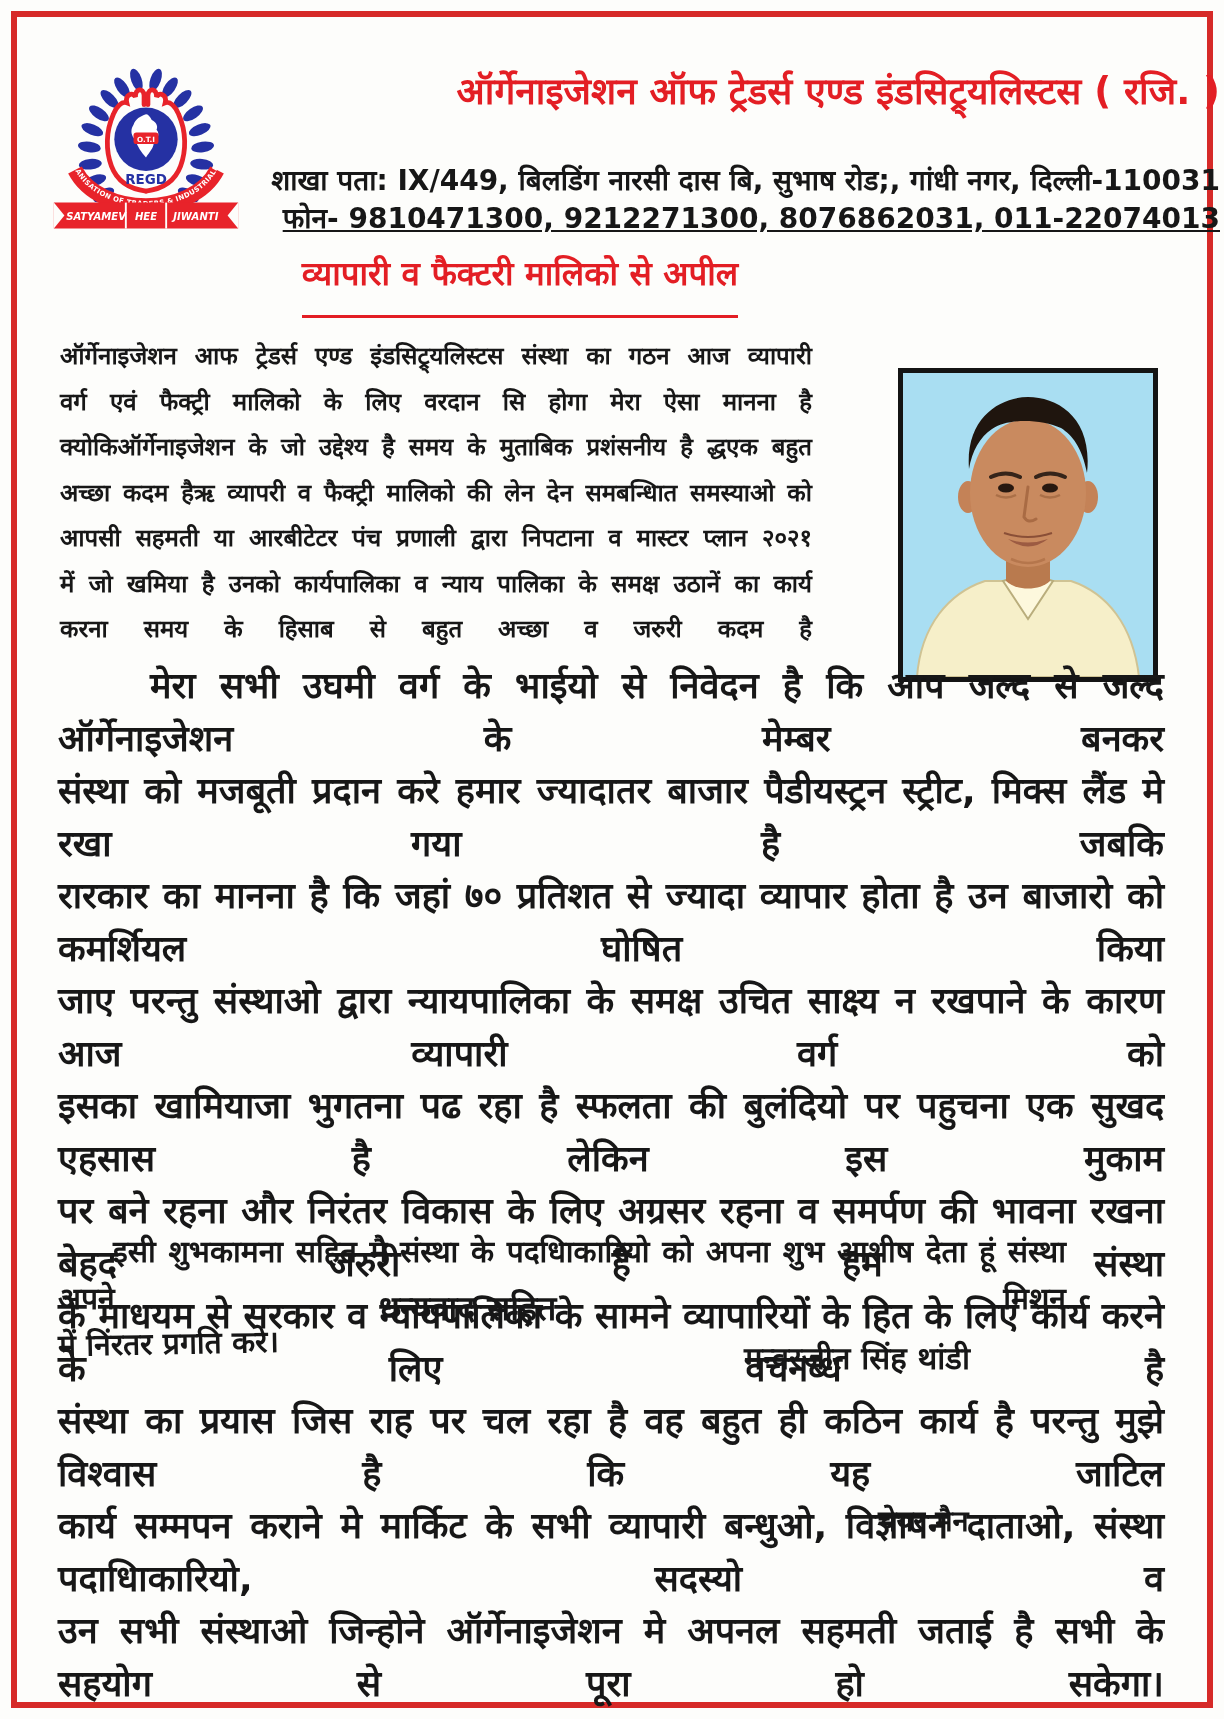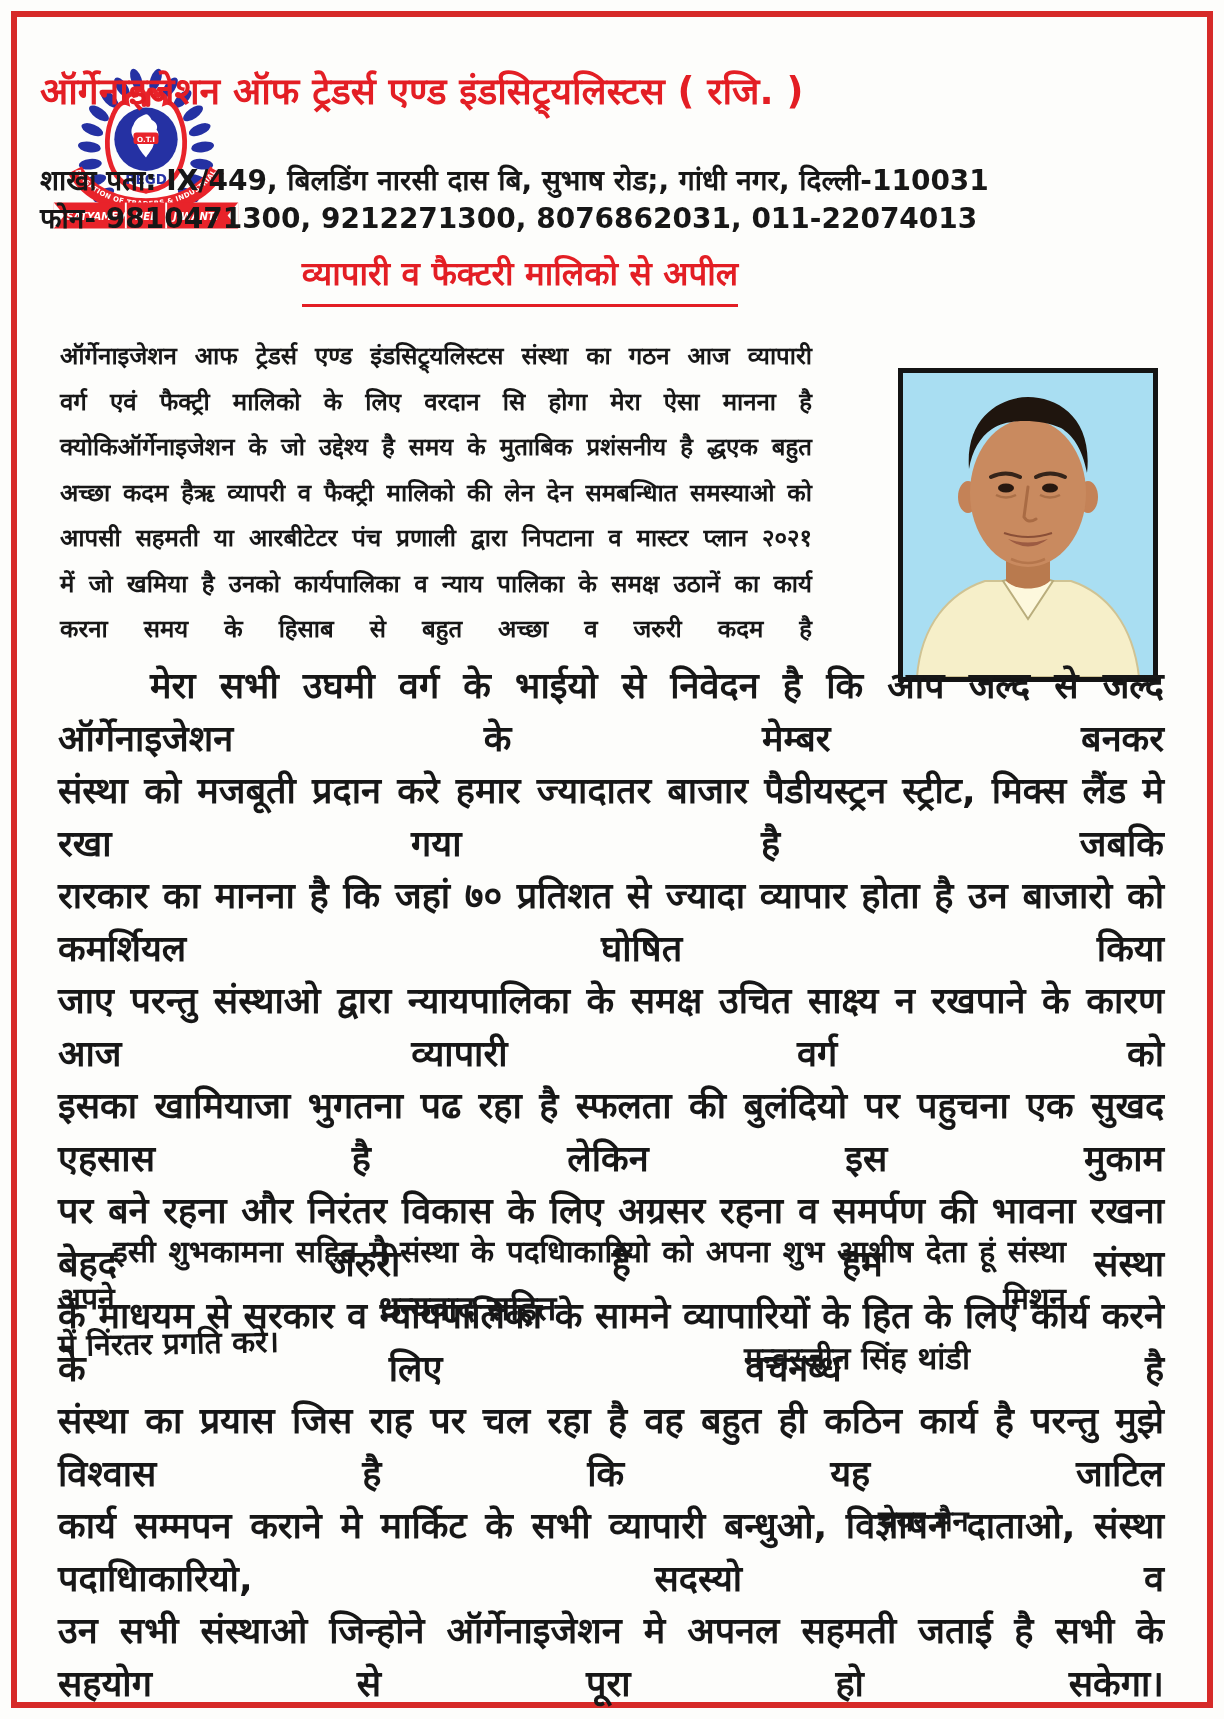--- a/index.html
+++ b/index.html
@@ -3,29 +3,29 @@
 <meta charset="utf-8">
 <style>
   html,page{margin:0;padding:0;}
   body{margin:0;background:#888;font-family:"DejaVu Sans","Liberation Sans",sans-serif;}
   .sheet{
     position:relative;width:1224px;height:1719px;margin:0 auto;
     background:#fdfdfb;color:#171717;overflow:hidden;
     font-family:"DejaVu Sans","Liberation Sans",sans-serif;
   }
   .border-frame{position:absolute;inset:11px;border:6px solid #d62a28;pointer-events:none;}
-  .h-line{position:absolute;left:40px;width:1180px;text-align:left;white-space:nowrap;}
+  .h-line{position:absolute;left:40px;width:1180px;text-align:right;white-space:nowrap;}
   .org-name{top:64px;font-size:37px;font-weight:bold;color:#e31e24;}
   .addr1{top:122px;font-size:28px;font-weight:600;}
   .addr2{top:160px;font-size:28px;font-weight:600;}
-  .addr3{top:198px;font-size:28px;font-weight:600;}
+  .addr3{top:198px;font-size:28px;font-weight:600;text-decoration:underline;}
   .title-wrap{position:absolute;left:40px;top:250px;width:960px;text-align:center;}
   .title-text{
     display:inline-block;font-size:33px;font-weight:bold;color:#e31e24;
-    border-bottom:3px solid #e31e24;padding-bottom:9px;text-align:right;
+    border-bottom:3px solid #e31e24;padding-bottom:20px;text-align:right;
   }
   .para{position:absolute;font-weight:600;}
   .para1{left:60px;top:334px;width:752px;font-size:24px;line-height:45.5px;}
   .para2{left:58px;top:660px;width:1106px;font-size:36px;line-height:52.5px;}
   .closing{left:58px;top:1220px;width:1008px;font-size:30px;line-height:47px;margin-top:8px;}
   .jline{text-align:justify;text-align-last:justify;}
   .lline{text-align:left;text-align-last:left;}
   .indent1{text-indent:92px;}
   .indent2{text-indent:55px;}
   .tilt-up{transform:rotate(-1.1deg);transform-origin:0 50%;}

